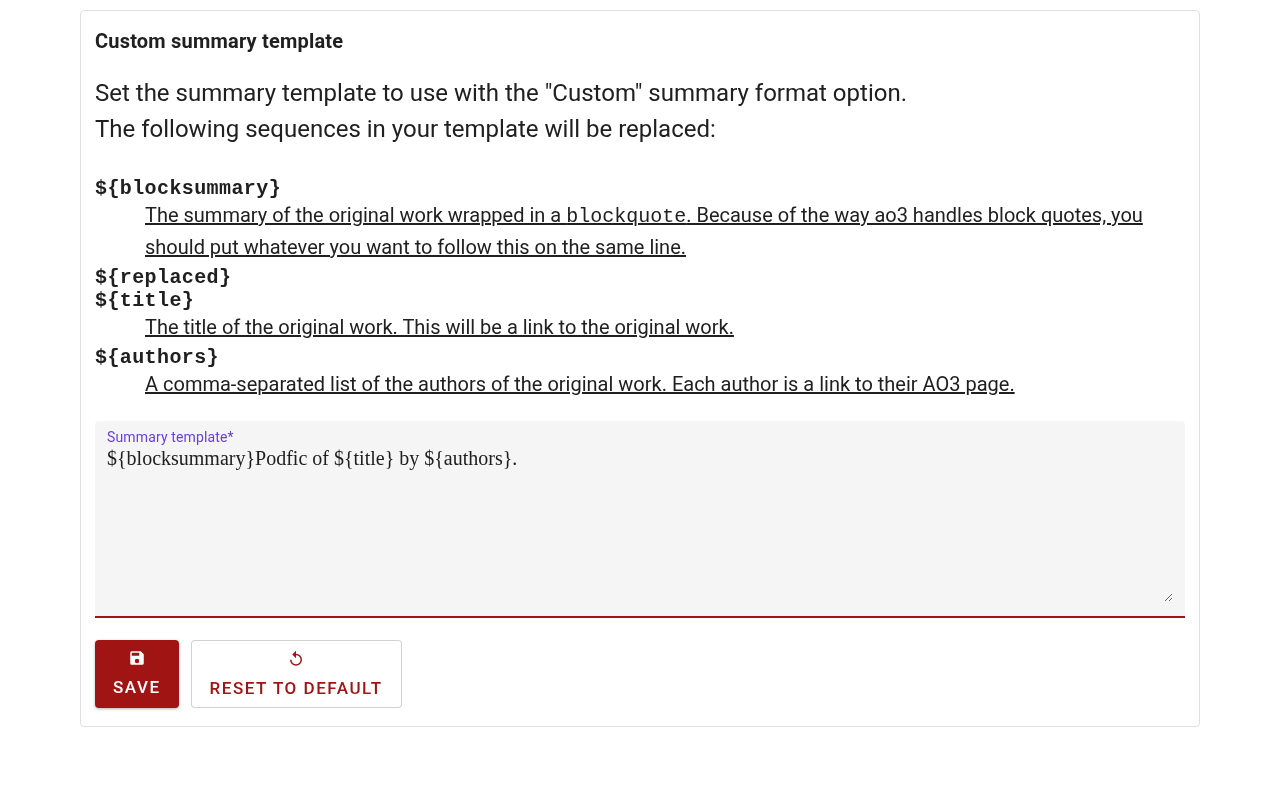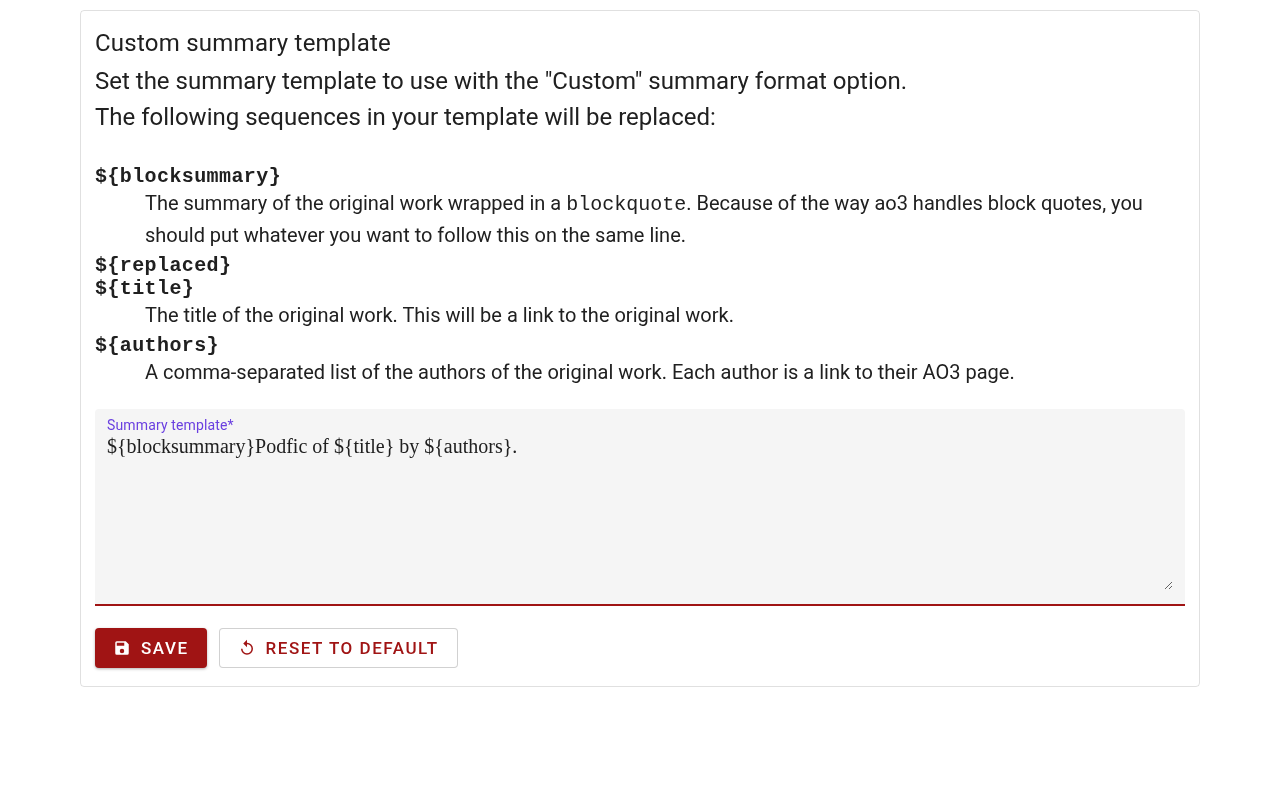--- a/index.html
+++ b/index.html
@@ -10,42 +10,43 @@
       background: #fff;
       color: #202020;
     }
     .card {
       margin: 10px 80px;
       border: 1px solid rgba(0,0,0,0.12);
       border-radius: 4px;
       padding: 18px 14px 18px 14px;
     }
     .card-title {
-      font-size: 24px;
-      font-weight: 400;
-      margin: 0 0 6px 0;
+      font-size: 20px;
+      font-weight: 700;
+      margin: 0 0 22px 0;
       letter-spacing: 0.01em;
     }
     .intro {
       font-size: 24px;
       line-height: 1.5;
       margin-bottom: 30px;
     }
     dl { margin: 0 0 0 0; }
     dt {
       font-family: Consolas, "Courier New", monospace;
       font-weight: 700;
       font-size: 20px;
       margin: 0;
       letter-spacing: 0.02em;
     }
     dd {
       margin: 0 0 4px 50px;
       font-size: 20px;
       line-height: 1.5;
+      text-decoration: underline;
     }
     dd .mono { font-family: Consolas, "Courier New", monospace; font-size: 20px; }
     .field-wrap {
       position: relative;
       background: #f5f5f5;
       border-bottom: 2px solid #a01414;
       border-top-left-radius: 4px;
       border-top-right-radius: 4px;
       padding: 8px 12px 10px 12px;
       margin-top: 22px;
@@ -79,20 +80,21 @@
       align-items: center;
       gap: 10px;
       font-size: 17px;
       font-weight: 500;
       letter-spacing: 0.09em;
       text-transform: uppercase;
       padding: 9px 18px;
       border-radius: 4px;
       cursor: pointer;
       font-family: inherit;
+      flex-direction: column;
     }
     .btn-primary {
       background: #a01414;
       color: #fff;
       border: none;
       box-shadow: 0 1px 3px rgba(0,0,0,0.3);
     }
     .btn-secondary {
       background: #fff;
       color: #a01414;

